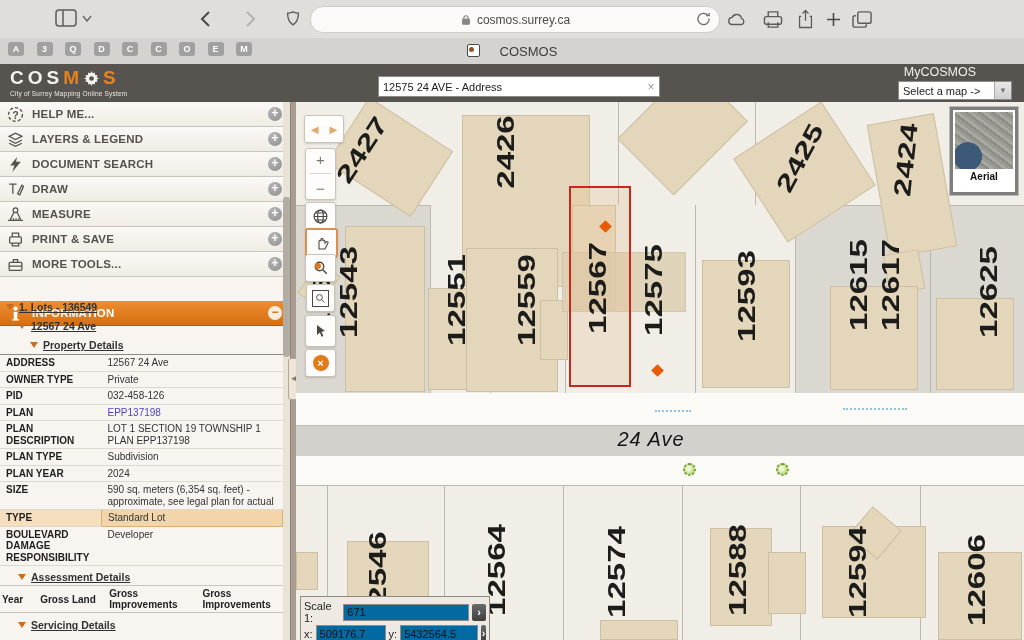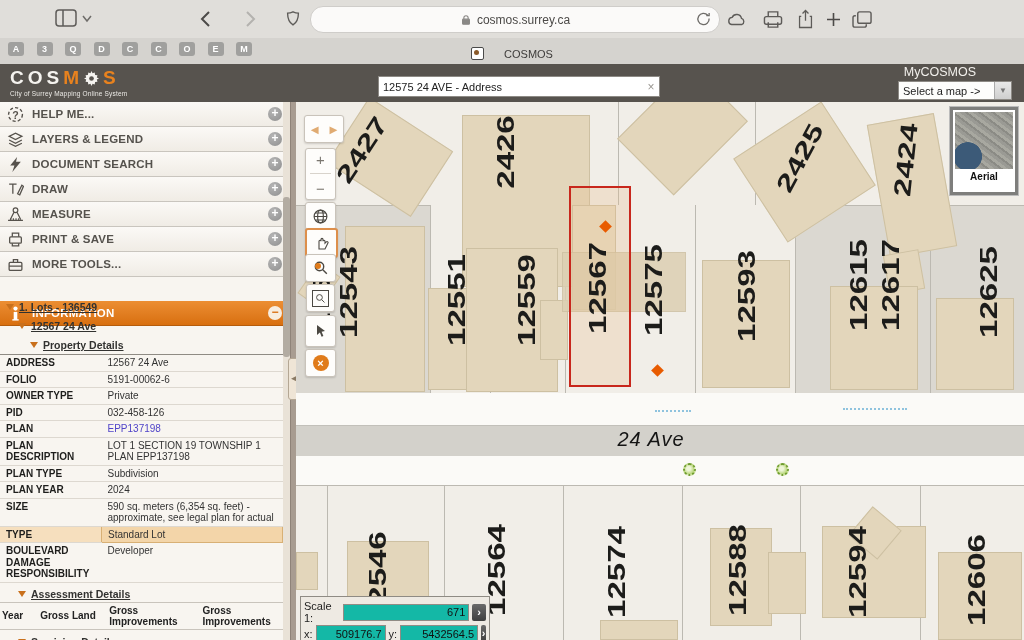--- a/index.html
+++ b/index.html
@@ -5,21 +5,21 @@
   html,body{margin:0;padding:0;}
   body{width:1024px;height:640px;overflow:hidden;font-family:"Liberation Sans",sans-serif;background:#f1eee8;position:relative;}
   svg{display:block;}
   
   .toolbar{position:absolute;left:0;top:0;width:1024px;height:38px;background:#e0deda;}
   .tico{position:absolute;top:9px;color:#5d5b58;}
   .urlbar{position:absolute;left:310px;top:6px;width:408px;height:25px;background:#fbfaf9;border:1px solid #cfcdca;border-radius:13px;display:flex;align-items:center;justify-content:center;gap:5px;color:#4c4a48;font-size:12px;}
   .urlbar .reload{position:absolute;right:8px;top:4px;}
   .favbar{position:absolute;left:0;top:38px;width:1024px;height:26px;background:#d5d3cf;border-bottom:1px solid #a5a39f;}
   .bm-tile{position:absolute;top:4px;width:16px;height:14px;background:#a0a09e;border-radius:3px;color:#fff;font-size:9px;font-weight:bold;text-align:center;line-height:14px;}
-  .tabtitle{position:absolute;left:0;right:0;top:44px;height:16px;display:flex;align-items:flex-end;justify-content:center;gap:20px;font-size:11px;color:#3e3c3a;}
+  .tabtitle{position:absolute;left:0;right:0;top:44px;height:16px;display:flex;align-items:flex-start;justify-content:center;gap:20px;font-size:13px;color:#3e3c3a;}
   .favicon{width:11px;height:11px;border:1.5px solid #4a4a4a;border-radius:2px;position:relative;background:#fff;}
   .favicon::after{content:"";position:absolute;left:1.5px;top:1.5px;width:5px;height:5px;border-radius:50%;background:#8a5a2a;}
   
   .apphdr{position:absolute;left:0;top:64px;width:1024px;height:38px;background:#57534e;}
   .logo{position:absolute;left:10px;top:3px;}
   .logo-row{display:flex;align-items:center;gap:3px;font-weight:bold;font-size:19px;color:#f5f3ef;letter-spacing:1px;}
   .logo-row .org{color:#e8821e;}
   .tagline{font-size:6.5px;color:#eceae6;margin-top:1px;letter-spacing:.2px;white-space:nowrap;}
   .hsearch{position:absolute;left:378px;top:12px;width:280px;height:19px;background:#fff;border:1px solid #8d8a85;display:flex;align-items:center;}
   .hsearch input{flex:1;border:0;outline:none;font-size:11px;color:#222;padding:0 4px;font-family:"Liberation Sans",sans-serif;background:transparent;}
@@ -68,21 +68,21 @@
   .tree{position:absolute;width:13px;height:13px;border-radius:50%;background:radial-gradient(circle at 40% 40%,#eef5d8 25%,#bcd880 70%);border:2px dotted #6f9c2f;box-sizing:border-box;}
   .bdot{position:absolute;height:0;border-top:2px dotted #8fc3de;}
   .ctrl{position:absolute;background:#fefdfb;border:1px solid #c9c3ba;border-radius:3px;box-shadow:0 1px 2px rgba(0,0,0,.15);display:flex;align-items:center;justify-content:center;color:#4b4842;}
   .ctrl.sel{border:2px solid #dd8f4b;}
   .zoomTxt{font-size:15px;color:#7a766f;line-height:1;}
   .aerial{position:absolute;left:654px;top:5px;width:62px;height:82px;background:#fff;border:3px solid #7e7e7c;box-shadow:0 0 0 1px #bbb;}
   .aerial .img{height:57px;margin:2px;background:radial-gradient(circle at 22% 78%,#3c5a78 0 22%,transparent 23%),repeating-linear-gradient(37deg,#9a9a94 0 3px,#8b8b85 3px 5px,#a8a8a0 5px 8px);}
   .aerial .lbl{text-align:center;font-size:10px;font-weight:bold;color:#111;}
   .scalebox{position:absolute;left:4px;top:494px;width:190px;background:#eeeae3;border:1px solid #8f8b84;padding:2px 3px;box-sizing:border-box;}
   .scrow{display:flex;align-items:center;gap:3px;font-size:11px;color:#222;margin:1px 0;}
-  .scrow input{height:15px;border:1px solid #908c85;background:#14b8a6;font-size:11px;font-family:"Liberation Sans",sans-serif;color:#111;padding:0 3px;text-align:right;}
+  .scrow input{height:15px;border:1px solid #908c85;background:#0369a1;font-size:11px;font-family:"Liberation Sans",sans-serif;color:#111;padding:0 3px;}
   .sbtn{width:15px;height:17px;background:linear-gradient(#6a6a6a,#3f3f3f);color:#fff;font-size:11px;font-weight:bold;text-align:center;line-height:16px;border-radius:2px;}
   .histArrow{font-size:13px;color:#e0ab72;font-weight:bold;line-height:1;}
 </style>
 </head>
 <body>
 
 <svg width="0" height="0" style="position:absolute">
   <symbol id="ic-help" viewBox="0 0 16 16">
       <circle cx="8" cy="8" r="6.5" fill="none" stroke="currentColor" stroke-width="1.3" stroke-dasharray="3 2"></circle>
       <text x="8" y="12" font-size="10" font-weight="bold" text-anchor="middle" fill="currentColor">?</text>
@@ -352,24 +352,20 @@
     <div class="linkrow" style="margin-left:30px">
       <span class="tri"></span>
       <a>Property Details</a>
     </div>
     <div class="pd-rule"></div>
     <table class="ftable">
         <tbody id="fieldsBody">
           <tr>
             <td class="fl">ADDRESS</td>
             <td class="fv">12567 24 Ave</td>
-          </tr>
-          <tr>
-            <td class="fl">FOLIO</td>
-            <td class="fv">5191-00062-6</td>
           </tr>
           <tr>
             <td class="fl">OWNER TYPE</td>
             <td class="fv">Private</td>
           </tr>
           <tr>
             <td class="fl">PID</td>
             <td class="fv">032-458-126</td>
           </tr>
           <tr>

